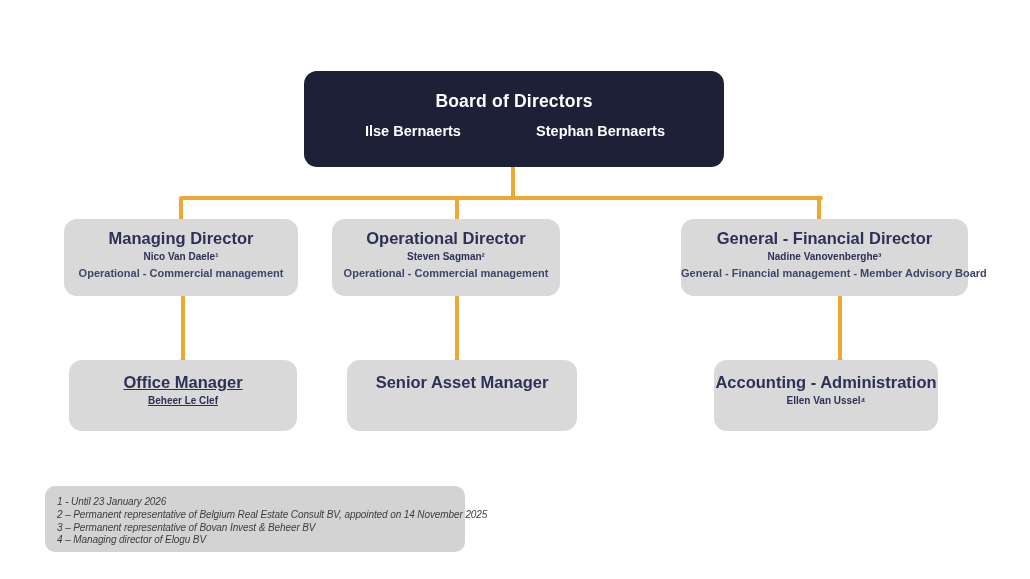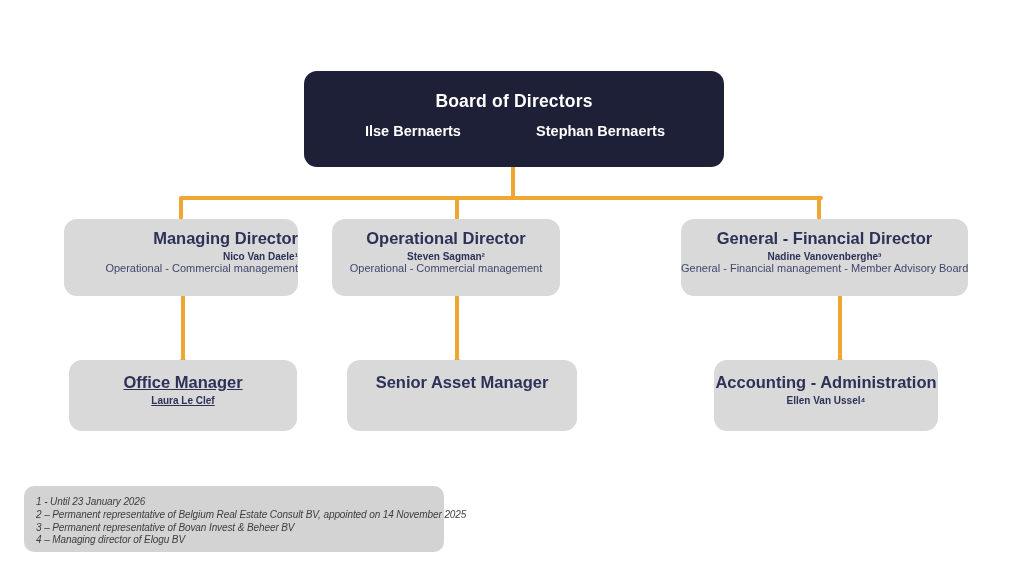--- a/index.html
+++ b/index.html
@@ -50,45 +50,46 @@
     white-space: nowrap;
   }
   .card-name {
     font-size: 10px;
     font-weight: 700;
     margin-top: 3px;
     white-space: nowrap;
   }
   .card-subtitle {
     font-size: 11px;
-    font-weight: 400;
+    font-weight: 700;
     color: #3f466b;
+    margin-top: 5px;
     white-space: nowrap;
   }
   .mid-card { top: 219px; height: 77px; padding-top: 10px; }
-  .mid-1 { left: 64px;  width: 234px; text-align: right; }
+  .mid-1 { left: 64px;  width: 234px; }
   .mid-2 { left: 332px; width: 228px; }
   .mid-3 { left: 681px; width: 287px; }
   .low-card { top: 360px; height: 71px; padding-top: 13px; }
   .low-1 { left: 69px;  width: 228px; text-decoration: underline; }
   .low-2 { left: 347px; width: 230px; }
   .low-3 { left: 714px; width: 224px; }
   .line {
     position: absolute;
     background: #efa734;
   }
   .dot {
     position: absolute;
     width: 14px; height: 14px;
     border-radius: 50%;
     background: #efa734;
   }
   .footnotes {
     position: absolute;
-    left: 24px; top: 486px;
+    left: 45px; top: 486px;
     width: 420px; height: 66px;
     background: #d3d3d3;
     border-radius: 10px;
     padding: 10px 12px;
   }
   .footnote {
     font-size: 10px;
     font-style: italic;
     line-height: 12.8px;
     color: #3d3d3d;
@@ -139,21 +140,21 @@
   </div>
 
   <div class="node card mid-card mid-3">
     <div class="card-title">General - Financial Director</div>
     <div class="card-name">Nadine Vanovenberghe³</div>
     <div class="card-subtitle">General - Financial management - Member Advisory Board</div>
   </div>
 
   <div class="node card low-card low-1">
     <div class="card-title">Office Manager</div>
-    <div class="card-name">Laura Le Clef</div>
+    <div class="card-name">Beheer Le Clef</div>
   </div>
 
   <div class="node card low-card low-2">
     <div class="card-title">Senior Asset Manager</div>
   </div>
 
   <div class="node card low-card low-3">
     <div class="card-title">Accounting - Administration</div>
     <div class="card-name">Ellen Van Ussel⁴</div>
   </div>

